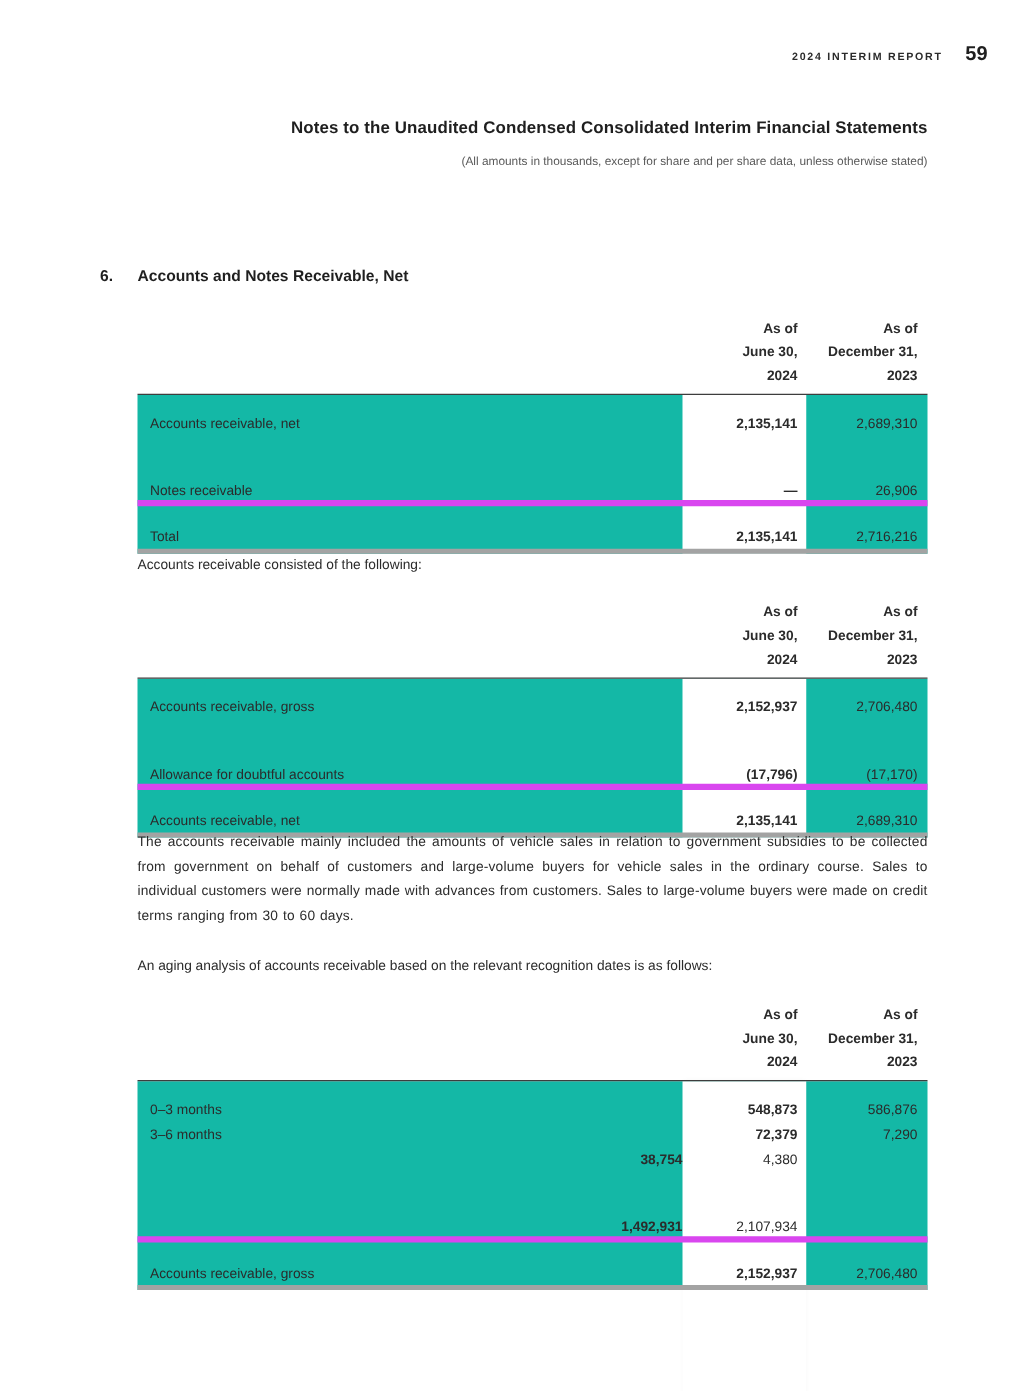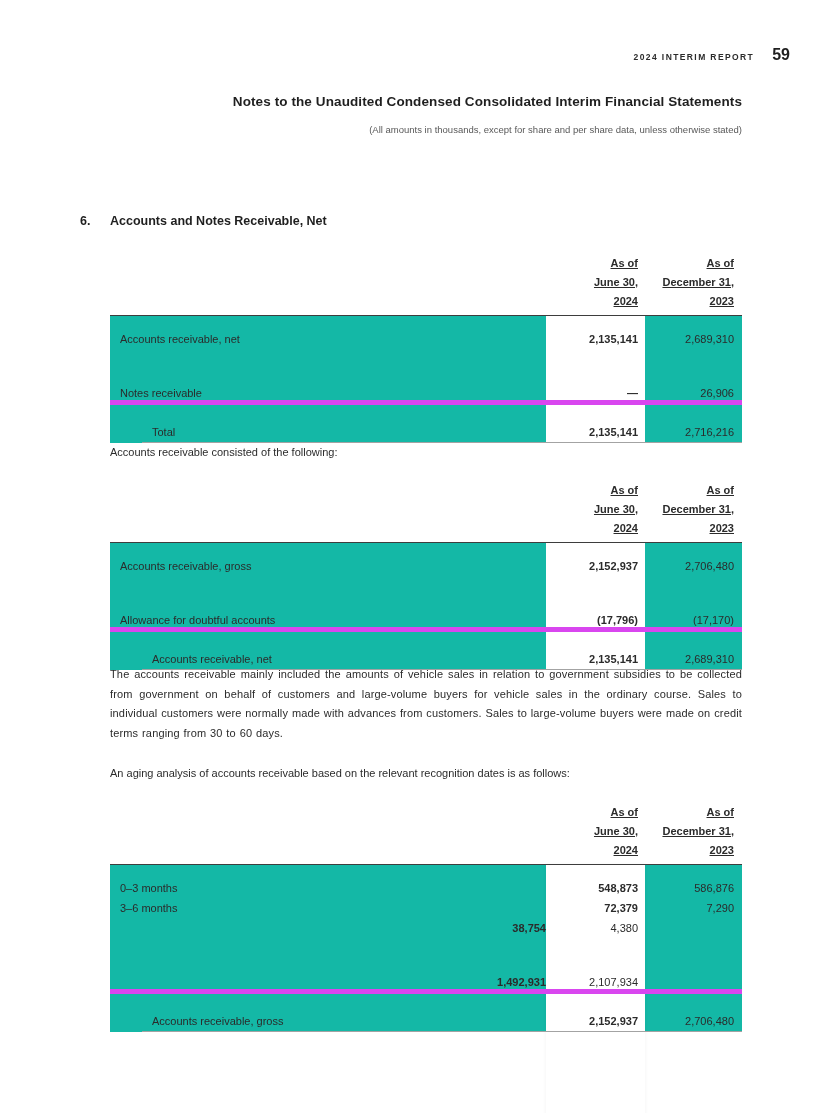--- a/index.html
+++ b/index.html
@@ -8,21 +8,21 @@
     position:relative;
     width:820px; height:1113px;
     background:#ffffff;
     font-family:"Liberation Sans", sans-serif;
     color:#262626;
     overflow:hidden;
   }
 
   
   .masthead {
-    position:absolute; top:46px; right:30px;
+    position:absolute; top:35px; right:30px;
     display:flex; align-items:baseline; gap:18px;justify-content:space-between;
   }
   .report-label { font-size:8.5px; font-weight:bold; letter-spacing:1.4px; color:#2b2b2b; }
   .page-number { font-size:16px; font-weight:bold; color:#1f1f1f; }
 
   .doc-title {
     position:absolute; top:94px; left:110px; right:78px;
     text-align:right; font-size:13.5px; font-weight:bold; color:#1f1f1f;
     letter-spacing:0.1px;
   }
@@ -43,39 +43,39 @@
   }
   .justified { text-align:justify; letter-spacing:0.15px; word-spacing:0.6px; }
 
   
   .fin-table { position:absolute; left:110px; width:632px; font-size:11px; color:#2b2b2b; }
   .t-header {
     position:relative; z-index:2;
     display:grid; grid-template-columns:1fr 92px 96px;
     padding-right:8px; padding-bottom:4px;
     border-bottom:1px solid #3d3d3d;
-    font-weight:bold; line-height:19px; text-align:right;text-decoration:underline;
+    font-weight:bold; line-height:19px; text-align:right;
   }
   .t-body { position:relative; background:#14b8a6; padding-top:13px; }
   .col-highlight {
     position:absolute; left:436px; width:99px; top:0; bottom:0;
     background:#ffffff;
   }
   .col-highlight.overhang { bottom:-120px; box-shadow:0 0 4px rgba(0,0,0,0.05); }
   .t-row {
     position:relative;
     display:grid; grid-template-columns:1fr 92px 96px;
     padding-right:8px; height:20px; align-items:center;
   }
   .t-row .label { padding-left:10px; }
   .t-row .num { text-align:right; }
   .v1 { font-weight:bold; }
   .ruled { border-bottom:5px solid #d946ef;margin-top:36px; }
   .t-spacer { position:relative; height:16px; }
-  .total-row { height:22px; border-bottom:1px solid #a3a3a3;margin-left:32px; }
+  .total-row { height:22px; border-bottom:4px solid #a3a3a3; }
 </style>
 </head>
 <body>
 
 <div class="page">
 
   <div class="masthead">
     <span class="report-label">2024 INTERIM REPORT</span>
     <span class="page-number">59</span>
   </div>

